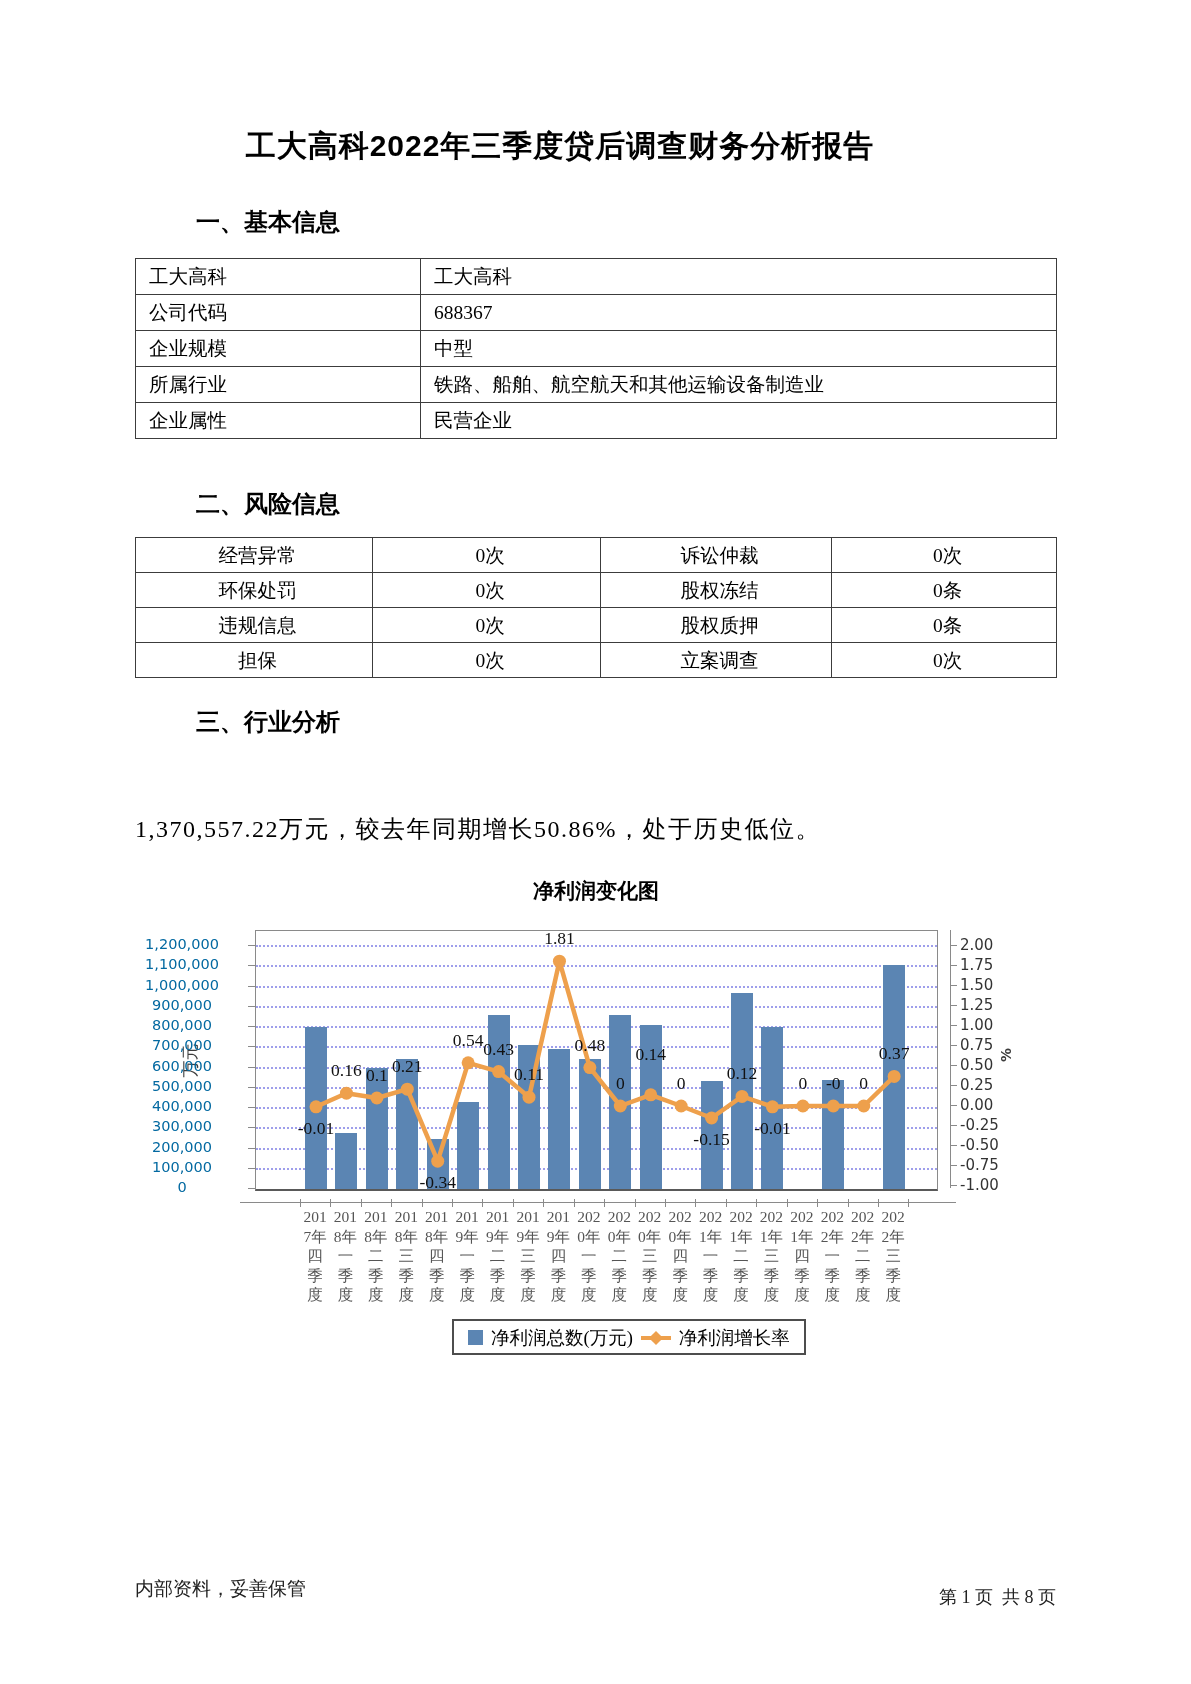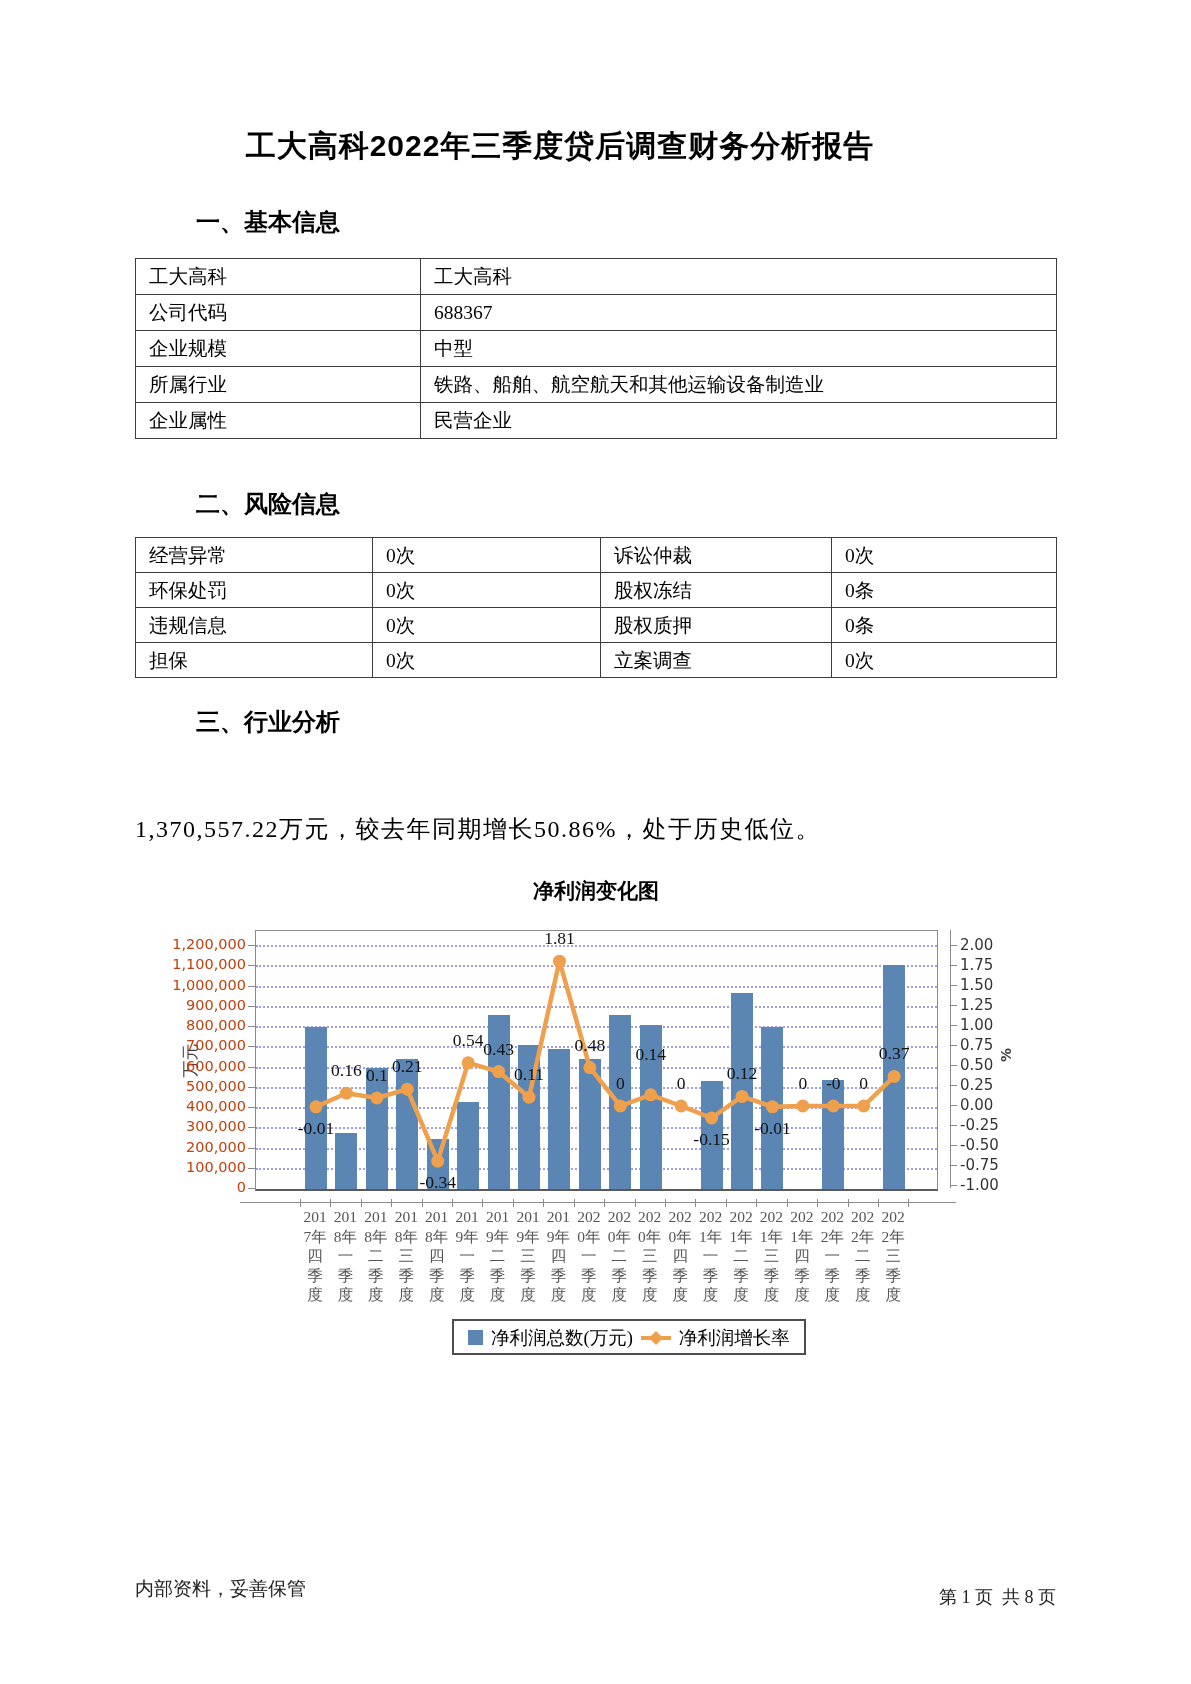--- a/index.html
+++ b/index.html
@@ -6,37 +6,37 @@
   .page{position:relative;width:1191px;height:1684px;background:#ffffff;margin:0 auto;
         font-family:"Liberation Serif",serif;color:#000;overflow:hidden;}
   .title{position:absolute;left:135px;top:126px;width:850px;text-align:center;
          font-family:"Liberation Sans",sans-serif;font-weight:bold;font-size:30px;letter-spacing:1px;}
   .h2{position:absolute;left:196px;font-family:"Liberation Sans",sans-serif;font-weight:bold;font-size:24px;}
   #h-basic{top:206px;} #h-risk{top:488px;} #h-industry{top:706px;}
   table.t{position:absolute;border-collapse:collapse;table-layout:fixed;background:#fff;}
   table.t td{border:1px solid #3c3c3c;font-size:19.5px;padding:0 6px 0 13px;overflow:hidden;white-space:nowrap;}
   #table1{left:135px;top:258px;width:921px;}
   #table1 td{height:35px;}
-  #table2{left:135px;top:537px;width:921px;}
+  #table2{left:135px;top:537px;width:921px;text-align:center;}
   #table2 td{height:34px;}
   .para-line{position:absolute;font-size:24px;letter-spacing:1.5px;white-space:nowrap;}
   #para1{left:183px;top:768px;}
   #para2{left:135px;top:813px;}
   
   #chart{position:absolute;left:0;top:855px;width:1191px;height:510px;}
   #chart-title{position:absolute;left:255px;top:22px;width:682px;text-align:center;
                font-weight:bold;font-size:21px;}
   #plot{position:absolute;left:255px;top:75px;width:681px;height:258px;
         border:1px solid #8a8a8a;border-bottom:2px solid #595959;overflow:visible;}
   .gridline{position:absolute;left:0;width:100%;height:0;border-top:2px dotted #5050dc;opacity:.55;}
   .bar{position:absolute;background:#5b85b3;}
   #line-svg{position:absolute;left:0;top:0;overflow:visible;}
   .dlabel{position:absolute;transform:translateX(-50%);font-size:17.5px;color:#111;white-space:nowrap;}
-  .yl{position:absolute;left:118px;width:128px;text-align:right;
-      font-family:"DejaVu Sans",sans-serif;font-size:14.5px;color:#c2410c;}
+  .yl{position:absolute;left:118px;width:128px;text-align:center;
+      font-family:"DejaVu Sans",sans-serif;font-size:14.5px;color:#0369a1;}
   .yr{position:absolute;left:960px;width:70px;text-align:left;
       font-family:"DejaVu Sans",sans-serif;font-size:15px;color:#333;}
   .tick{position:absolute;background:#8a8a8a;}
   .axis-line{position:absolute;background:#8a8a8a;}
   .xlab{position:absolute;width:34px;transform:translateX(-50%);text-align:center;
         font-size:15.5px;line-height:19.5px;color:#555;white-space:pre-line;}
   .atitle{position:absolute;text-align:center;color:#3d3d3d;
           font-family:"Liberation Serif",serif;font-size:17px;}
   #yt-left{left:152px;top:194px;width:76px;transform:rotate(-90deg);}
   #yt-right{left:978px;top:192px;width:56px;transform:rotate(-90deg);

